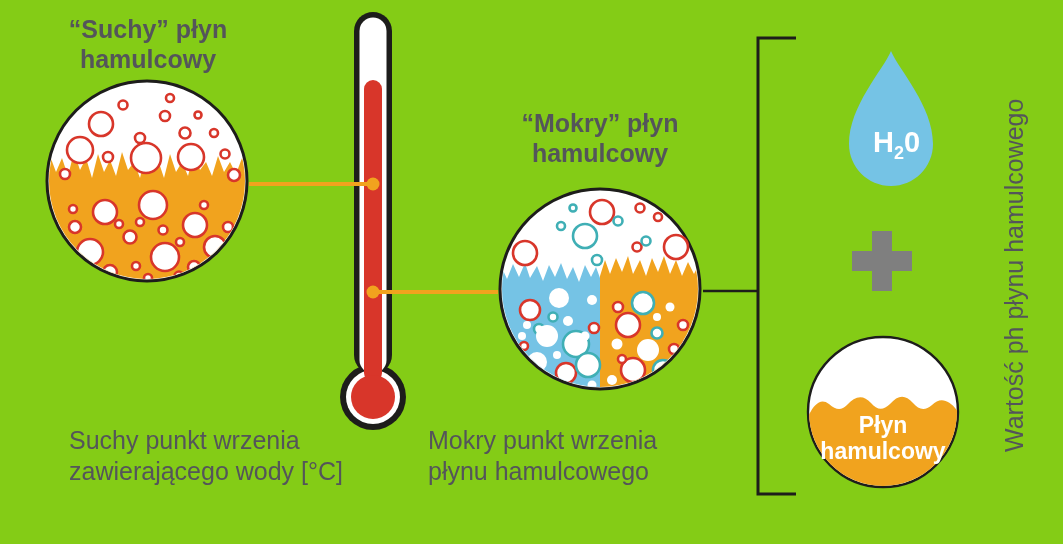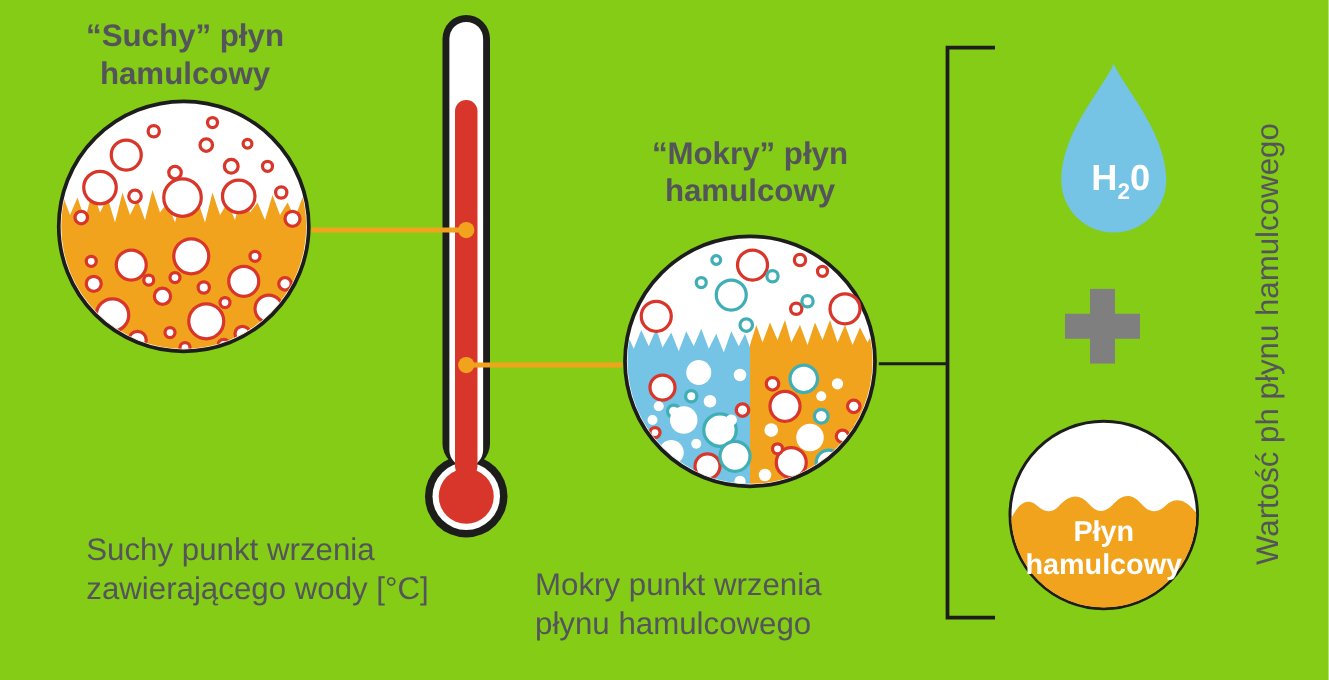--- a/index.html
+++ b/index.html
@@ -208,20 +208,20 @@
     <line x1="373" y1="292" x2="498" y2="292" class="s-orange" stroke-width="4"></line>
     <circle cx="373" cy="292" r="6.5" class="f-orange"></circle>
     <line x1="703" y1="291" x2="758" y2="291" class="s-dark" stroke-width="2.5"></line>
     <path d="M796,38 H758 V494 H796" class="f-none s-dark" stroke-width="3"></path>
   </svg>
 
   <div class="caption" style="left:36px;top:425px;margin-left:33px;">
     <div>Suchy punkt wrzenia</div>
     <div>zawierającego wody [°C]</div>
   </div>
-  <div class="caption" style="left:428px;top:425px;margin-top:28px;">
+  <div class="caption" style="left:428px;top:425px;">
     <div>Mokry punkt wrzenia</div>
     <div>płynu hamulcowego</div>
   </div>
 
   <div class="vlabel" style="left:1000px;top:68px;height:414px;width:42px;">Wartość ph płynu hamulcowego</div>
 
 </div>
 
 </body></html>

